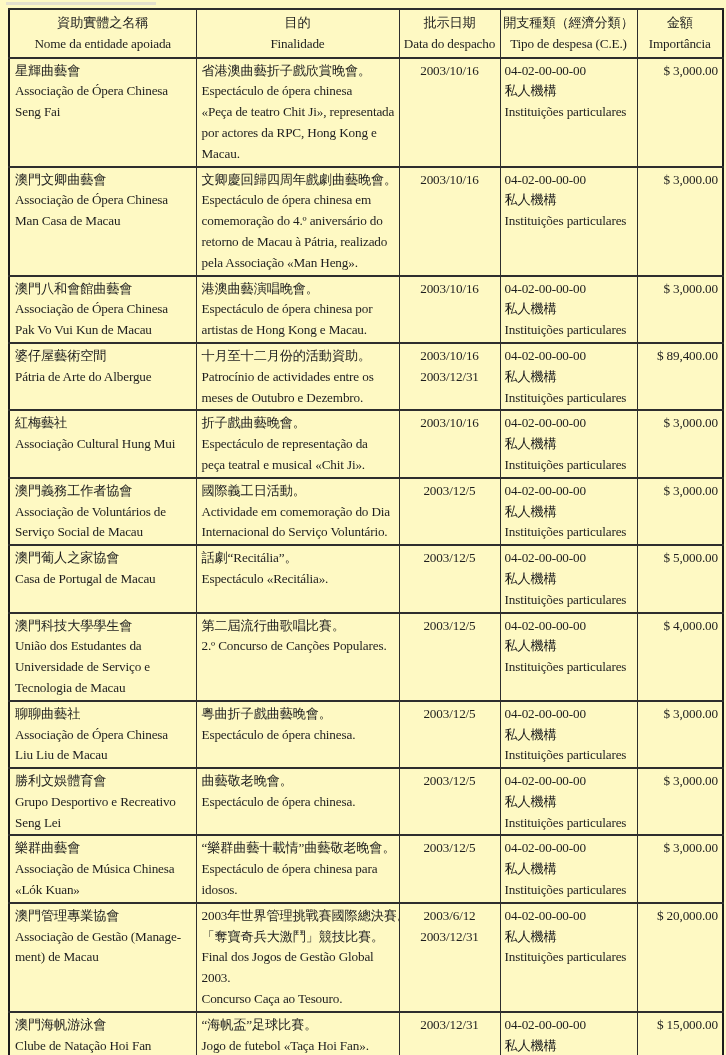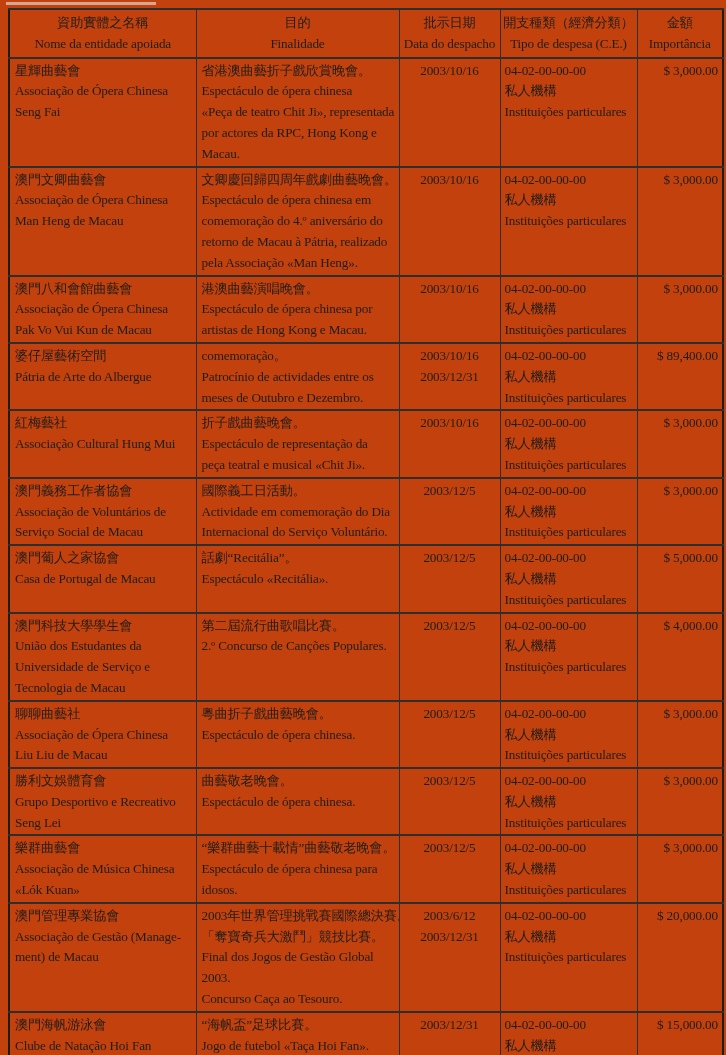--- a/index.html
+++ b/index.html
@@ -11,21 +11,21 @@
     width: 726px;
     height: 1055px;
     overflow: hidden;
     font-family: "Liberation Serif", "DejaVu Serif", serif;
     color: #1e1e1e;
     position: relative;
   }
   .page {
     position: absolute;
     inset: 0;
-    background: #c2410c;
+    background: #fef9c3;
   }
   
   .scan-smudge {
     position: absolute;
     left: 6px; top: 2px;
     width: 150px; height: 3px;
     background: #d8d6d1;
     opacity: .7;
   }
   table.gazette {
@@ -125,21 +125,21 @@
             <div class="ln">Instituições particulares</div>
           </td>
           <td class="c-amount">
             <div class="ln">$ 3,000.00</div>
           </td>
         </tr>
         <tr class="tall">
           <td class="c-entity">
             <div class="ln">澳門文卿曲藝會</div>
             <div class="ln">Associação de Ópera Chinesa</div>
-            <div class="ln">Man Heng de Macau</div>
+            <div class="ln">Man Casa de Macau</div>
           </td>
           <td class="c-purpose">
             <div class="ln">文卿慶回歸四周年戲劇曲藝晚會。</div>
             <div class="ln">Espectáculo de ópera chinesa em</div>
             <div class="ln">comemoração do 4.º aniversário do</div>
             <div class="ln">retorno de Macau à Pátria, realizado</div>
             <div class="ln">pela Associação «Man Heng».</div>
           </td>
           <td class="c-date">
             <div class="ln">2003/10/16</div>
@@ -175,21 +175,21 @@
           <td class="c-amount">
             <div class="ln">$ 3,000.00</div>
           </td>
         </tr>
         <tr>
           <td class="c-entity">
             <div class="ln">婆仔屋藝術空間</div>
             <div class="ln">Pátria de Arte do Albergue</div>
           </td>
           <td class="c-purpose">
-            <div class="ln">comemoração。</div>
+            <div class="ln">十月至十二月份的活動資助。</div>
             <div class="ln">Patrocínio de actividades entre os</div>
             <div class="ln">meses de Outubro e Dezembro.</div>
           </td>
           <td class="c-date">
             <div class="ln">2003/10/16</div>
             <div class="ln">2003/12/31</div>
           </td>
           <td class="c-expense">
             <div class="ln">04-02-00-00-00</div>
             <div class="ln">私人機構</div>

